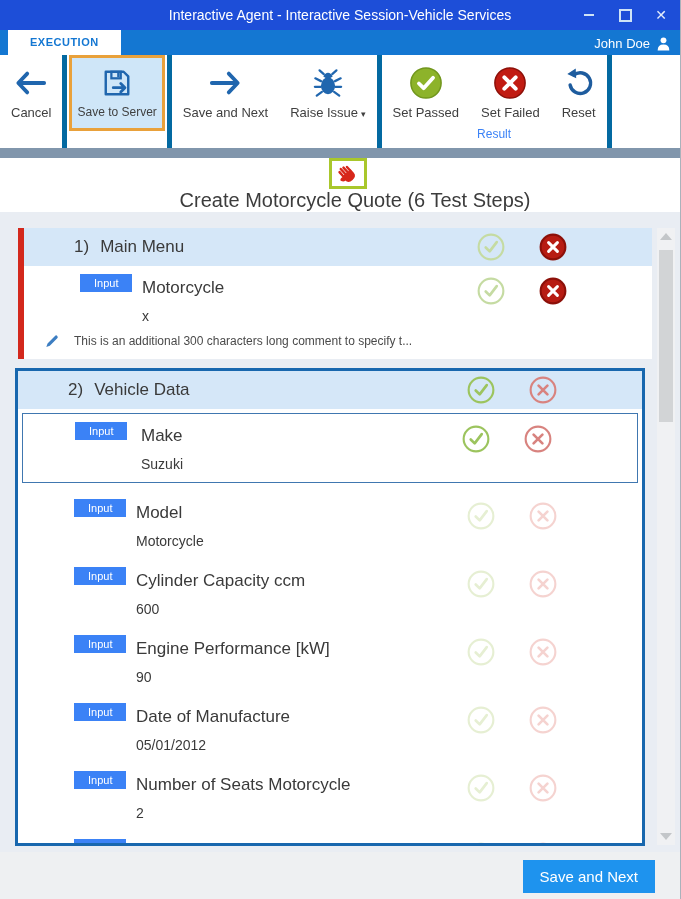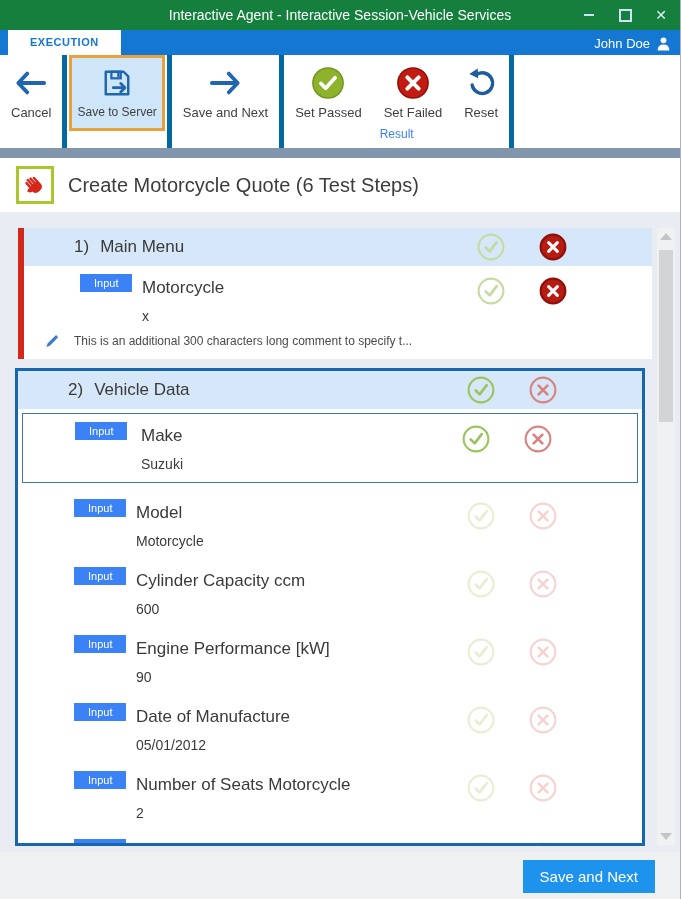--- a/index.html
+++ b/index.html
@@ -1,20 +1,20 @@
 <!DOCTYPE html>
 <html><head>
 <meta charset="utf-8">
 <style>
   html,body{margin:0;padding:0;}
   body{font-family:"Liberation Sans",sans-serif;}
   .window{position:relative;width:681px;height:899px;background:#e9edf3;overflow:hidden;border-right:1px solid #aab2bb;box-sizing:border-box;}
 
   
-  .titlebar{position:absolute;top:0;left:0;right:0;height:30px;background:#15803d;}
+  .titlebar{position:absolute;top:0;left:0;right:0;height:30px;background:#1d4ed8;}
   .title{position:absolute;top:0;left:0;right:0;height:30px;line-height:30px;text-align:center;color:#fff;font-size:14px;}
   .win-controls{position:absolute;right:4px;top:0;height:30px;display:flex;align-items:center;gap:6px;}
   .win-btn{width:30px;height:26px;display:flex;align-items:center;justify-content:center;color:#fff;font-size:13px;}
   .glyph-min{display:block;width:10px;height:2px;background:#cfe3f6;}
   .glyph-max{display:block;width:9px;height:9px;border:2px solid #cfe3f6;}
   .glyph-close{color:#e6eefb;font-size:14px;}
 
   
   .tabbar{position:absolute;top:30px;left:0;right:0;height:25px;background:#1477d2;}
   .tab{position:absolute;left:8px;bottom:0;height:25px;line-height:25px;background:#fff;color:#1477d2;font-size:11px;font-weight:bold;letter-spacing:.5px;padding:0 22px;}
@@ -27,21 +27,21 @@
   .tb-btn{display:flex;flex-direction:column;align-items:center;padding:9px 11px 0;}
   .tb-btn .ic{height:38px;display:flex;align-items:center;justify-content:center;}
   .tb-btn .lbl{font-size:13px;color:#3f3f3f;margin-top:3px;white-space:nowrap;}
   .tb-btn.highlight{background:#cfe6f8;border:3px solid #e9a13b;padding:6px 5px 0;margin:0 2px;height:64px;}
   .tb-btn.highlight .lbl{font-size:12px;}
   .caret{font-size:9px;margin-left:3px;color:#3f3f3f;}
   .group-label{position:absolute;bottom:7px;left:0;right:0;text-align:center;font-size:12px;color:#3b82f6;}
 
   
   .graybar{position:absolute;top:148px;left:0;right:0;height:10px;background:#8196ac;}
-  .doc-header{position:absolute;top:158px;left:0;right:0;height:54px;background:#fff;display:flex;align-items:center;padding-left:16px;box-sizing:border-box;}
+  .doc-header{position:absolute;top:158px;left:0;right:0;height:54px;background:#fff;display:flex;align-items:center;padding-left:16px;box-sizing:border-box;flex-direction:column;}
   .hand-box{width:32px;height:32px;border:3px solid #a9c72c;display:flex;align-items:center;justify-content:center;background:#fff;}
   .doc-title{font-size:20px;color:#3c3c3c;margin-left:14px;}
 
   
   .content{position:absolute;top:212px;left:0;width:654px;height:640px;overflow:hidden;padding:16px 0 0 8px;box-sizing:border-box;background:#e9edf3;}
   .step{position:relative;background:#fff;box-sizing:border-box;}
   .step.accent-red{margin-left:10px;width:634px;border-left:6px solid #d3281c;margin-bottom:9px;}
   .step.accent-blue{margin-left:7px;width:630px;border:3px solid #1867ae;height:478px;overflow:hidden;}
   .step-header{height:38px;background:#d5e7f8;display:flex;align-items:center;padding-left:50px;font-size:17px;color:#3a3a3a;position:relative;}
   .step-num{margin-right:11px;}
@@ -140,20 +140,30 @@
 
     <div class="tb-group">
       <div class="tb-btn">
         <span class="ic">
           <svg width="32" height="26" viewBox="0 0 34 26">
               <path d="M21 3 L30.5 13 L21 23 M30 13 L3 13" stroke="#2066ae" stroke-width="4" fill="none" stroke-linecap="round" stroke-linejoin="round"></path>
             </svg>
         </span>
         <span class="lbl">Save and Next</span>
       </div>
+      <div class="tb-btn">
+        <span class="ic">
+          <svg width="30" height="30" viewBox="0 0 32 32">
+            <ellipse cx="16" cy="19" rx="7.5" ry="9" fill="#2066ae"></ellipse>
+            <path d="M11 9 Q16 13 21 9 Q19 5 16 5 Q13 5 11 9 Z" fill="#2066ae"></path>
+            <path d="M11.5 6.5 L7 2.5 M20.5 6.5 L25 2.5 M8.5 14 L2.5 11 M23.5 14 L29.5 11 M8.5 20 L2 20 M23.5 20 L30 20 M9.5 25.5 L4 29.5 M22.5 25.5 L28 29.5" stroke="#2066ae" stroke-width="2.4" stroke-linecap="round"></path>
+          </svg>
+        </span>
+        <span class="lbl"><span>Raise Issue</span><span class="caret">▾</span></span>
+      </div>
     </div>
 
     <div class="tb-group">
       <div class="tb-btn">
         <span class="ic">
           <svg width="34" height="34" viewBox="0 0 36 36">
               <circle cx="18" cy="18" r="16" fill="#8db32a" stroke="#71961d" stroke-width="1.6"></circle>
               <path d="M10.5 18.5 L15.5 23.5 L25.5 12.5" fill="none" stroke="#fff" stroke-width="4" stroke-linecap="round" stroke-linejoin="round"></path>
             </svg>
         </span>

